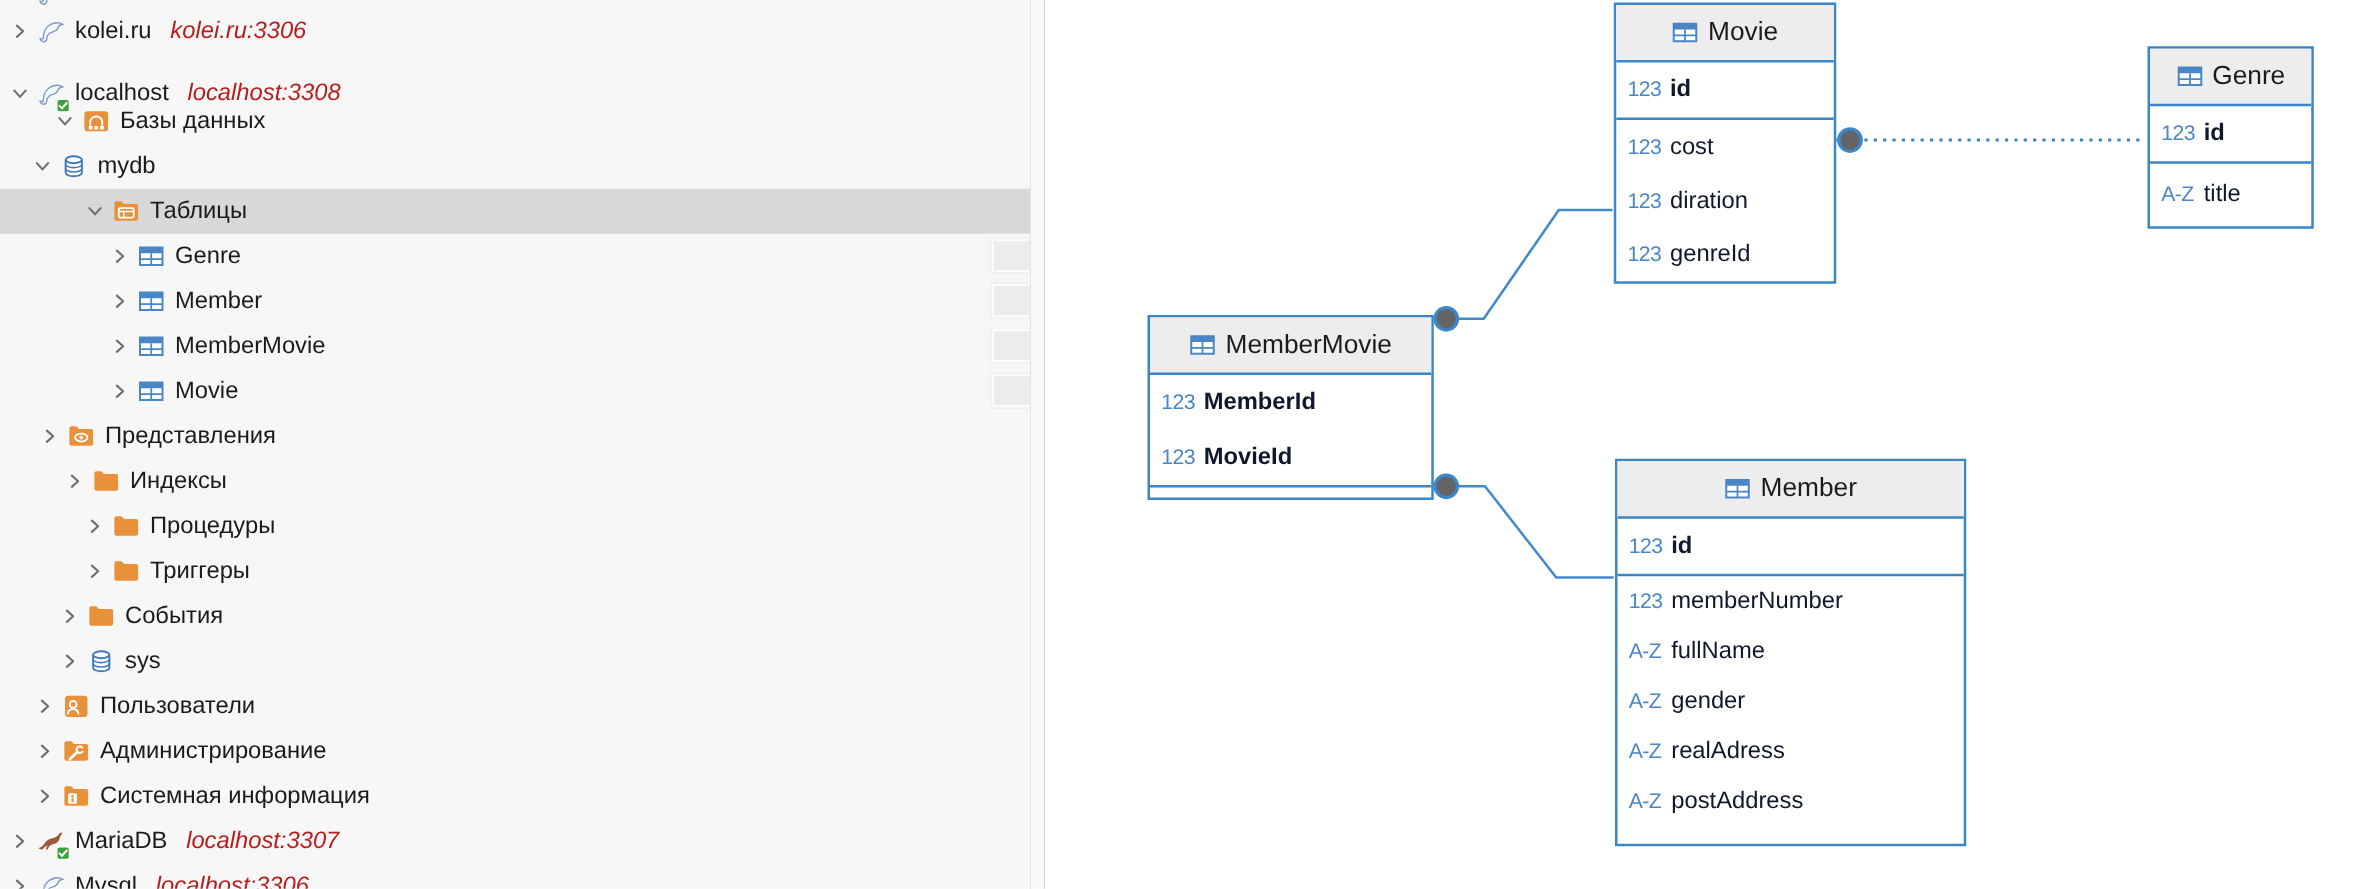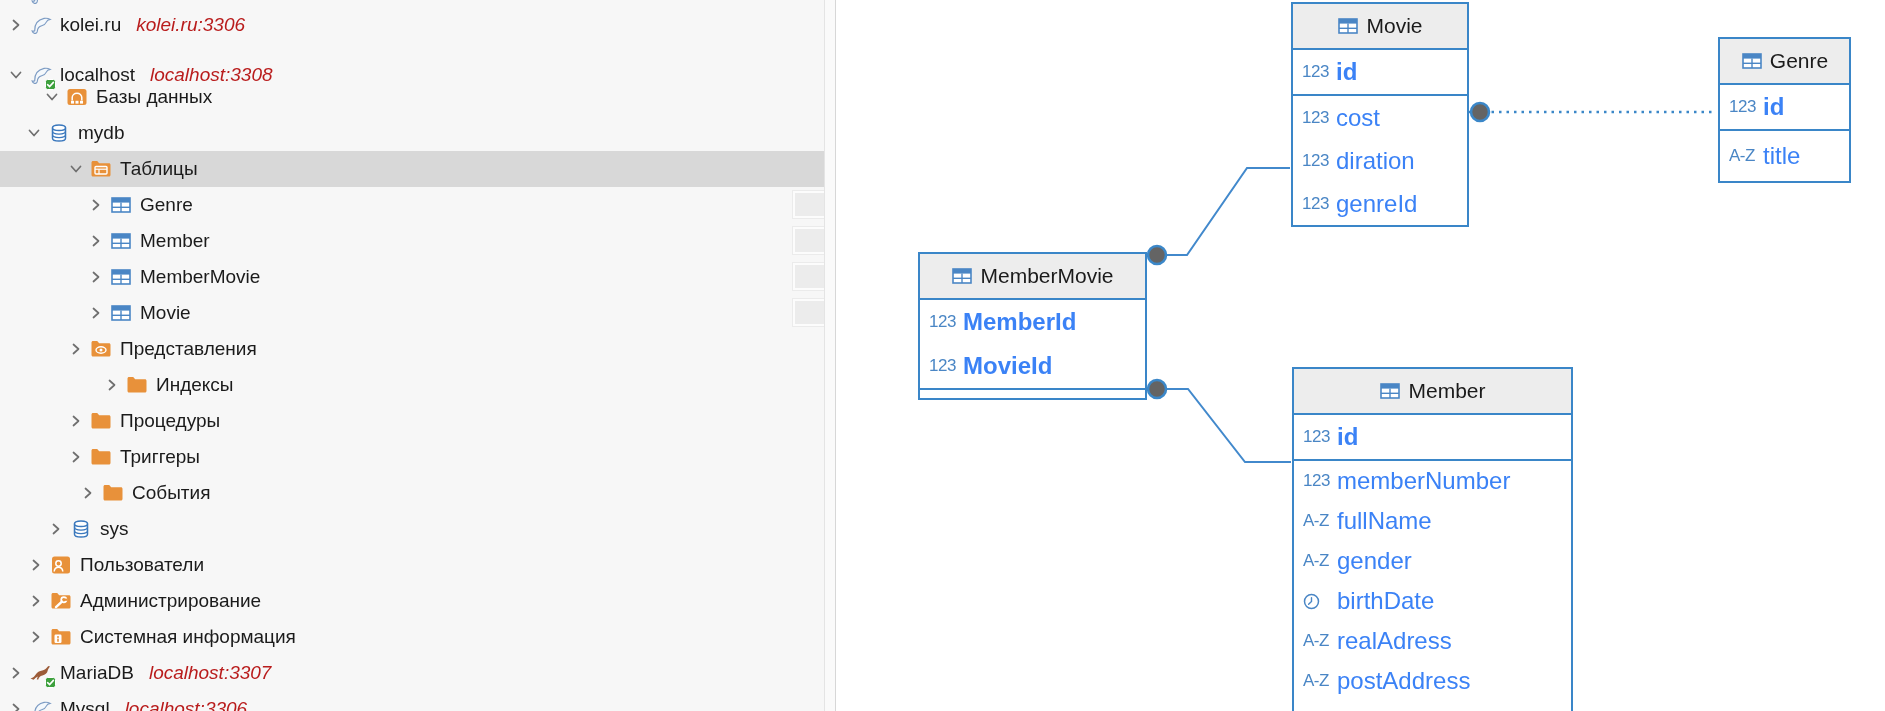--- a/index.html
+++ b/index.html
@@ -45,21 +45,21 @@
     box-sizing:content-box;display:flex;align-items:center;justify-content:center;gap:7px;
   }
   .ent-title{font-size:21px;color:#1b1b1b}
   .ent-row{display:flex;align-items:center;padding-left:9px;box-sizing:border-box}
   .ent-row.pk{height:44px}
   .ent-row.pk .col-name{font-weight:bold}
   .ent-sep{border-top:2px solid #3a86c8}
   .attrs{min-height:8px}
   .col-type{width:34px;flex:none;color:#4a86c5;font-size:17px;letter-spacing:-0.5px;
     display:flex;align-items:center}
-  .col-name{font-size:24px;color:#3b82f6;white-space:nowrap}
+  .col-name{font-size:19px;color:#0f172a;white-space:nowrap}
   #rel-svg{position:absolute;left:0;top:0;z-index:3;pointer-events:none}
   .rel-solid{fill:none;stroke:#4289cc;stroke-width:2}
   .rel-dotted{fill:none;stroke:#3b87c8;stroke-width:2.5;stroke-dasharray:2.5 5}
   .rel-dot{fill:#646464;stroke:#3b87c8;stroke-width:2.6}
 </style>
 </head>
 <body>
 
 <div id="sidebar">
   <span class="partial-icon"><svg width="23" height="23" viewBox="0 0 22 22">
@@ -216,36 +216,36 @@
             <rect x="2" y="4" width="18" height="4.6" fill="#4a86c5"></rect>
             <line x1="11" y1="8.6" x2="11" y2="18" stroke="#4a86c5" stroke-width="1.4"></line>
             <line x1="2" y1="13.3" x2="20" y2="13.3" stroke="#4a86c5" stroke-width="1.4"></line>
           </svg>
         </span>
         <span class="tree-label">Movie</span>
         <div class="size-cell">
           <div class="size-bar" style="width: 42px;"></div>
         </div>
       </div>
-      <div class="tree-row" style="top: 331px; padding-left: 68px;">
+      <div class="tree-row" style="top: 331px; padding-left: 32px;">
         <span class="chev">
           <svg width="16" height="16" viewBox="0 0 16 16">
             <path d="M5.5 3.5 L10.5 8 L5.5 12.5" fill="none" stroke="#6f6f6f" stroke-width="1.7" stroke-linecap="round" stroke-linejoin="round"></path>
           </svg>
         </span>
         <span class="tree-icon">
           <svg width="22" height="22" viewBox="0 0 22 22">
             <path d="M1.5 4.5 C1.5 3.7 2.2 3 3 3 H7.2 L9.2 5.2 H19 C19.8 5.2 20.5 5.9 20.5 6.7 V17 C20.5 17.8 19.8 18.5 19 18.5 H3 C2.2 18.5 1.5 17.8 1.5 17 Z" fill="#e8913a"></path>
             <ellipse cx="11" cy="12" rx="5" ry="3.2" fill="none" stroke="#fff" stroke-width="1.4"></ellipse>
             <circle cx="11" cy="12" r="1.5" fill="#fff"></circle>
           </svg>
         </span>
         <span class="tree-label">Представления</span>
       </div>
-      <div class="tree-row" style="top: 367px; padding-left: 104px;">
+      <div class="tree-row" style="top: 367px; padding-left: 52px;">
         <span class="chev">
           <svg width="16" height="16" viewBox="0 0 16 16">
             <path d="M5.5 3.5 L10.5 8 L5.5 12.5" fill="none" stroke="#6f6f6f" stroke-width="1.7" stroke-linecap="round" stroke-linejoin="round"></path>
           </svg>
         </span>
         <span class="tree-icon">
           <svg width="22" height="22" viewBox="0 0 22 22">
             <path d="M1.5 4.5 C1.5 3.7 2.2 3 3 3 H7.2 L9.2 5.2 H19 C19.8 5.2 20.5 5.9 20.5 6.7 V17 C20.5 17.8 19.8 18.5 19 18.5 H3 C2.2 18.5 1.5 17.8 1.5 17 Z" fill="#e8913a"></path>
           </svg>
         </span>
@@ -270,21 +270,21 @@
             <path d="M5.5 3.5 L10.5 8 L5.5 12.5" fill="none" stroke="#6f6f6f" stroke-width="1.7" stroke-linecap="round" stroke-linejoin="round"></path>
           </svg>
         </span>
         <span class="tree-icon">
           <svg width="22" height="22" viewBox="0 0 22 22">
             <path d="M1.5 4.5 C1.5 3.7 2.2 3 3 3 H7.2 L9.2 5.2 H19 C19.8 5.2 20.5 5.9 20.5 6.7 V17 C20.5 17.8 19.8 18.5 19 18.5 H3 C2.2 18.5 1.5 17.8 1.5 17 Z" fill="#e8913a"></path>
           </svg>
         </span>
         <span class="tree-label">Триггеры</span>
       </div>
-      <div class="tree-row" style="top: 475px; padding-left: 80px; text-align: center;">
+      <div class="tree-row" style="top: 475px; padding-left: 48px; text-align: center;">
         <span class="chev">
           <svg width="16" height="16" viewBox="0 0 16 16">
             <path d="M5.5 3.5 L10.5 8 L5.5 12.5" fill="none" stroke="#6f6f6f" stroke-width="1.7" stroke-linecap="round" stroke-linejoin="round"></path>
           </svg>
         </span>
         <span class="tree-icon">
           <svg width="22" height="22" viewBox="0 0 22 22">
             <path d="M1.5 4.5 C1.5 3.7 2.2 3 3 3 H7.2 L9.2 5.2 H19 C19.8 5.2 20.5 5.9 20.5 6.7 V17 C20.5 17.8 19.8 18.5 19 18.5 H3 C2.2 18.5 1.5 17.8 1.5 17 Z" fill="#e8913a"></path>
           </svg>
         </span>
@@ -493,29 +493,20 @@
       </div>
       <div class="ent-row" style="height: 40px;">
         <span class="col-type">A-Z</span>
         <span class="col-name">fullName</span>
       </div>
       <div class="ent-row" style="height: 40px;">
         <span class="col-type">A-Z</span>
         <span class="col-name">gender</span>
       </div>
       <div class="ent-row" style="height: 40px;">
-        <span class="col-type">
-          <svg width="17" height="17" viewBox="0 0 17 17" style="display:block">
-            <circle cx="8.5" cy="8.5" r="7" fill="none" stroke="#4a86c5" stroke-width="1.5"></circle>
-            <path d="M8.5 4.8 V8.5 L5.6 11.2" fill="none" stroke="#4a86c5" stroke-width="1.4" stroke-linecap="round"></path>
-          </svg>
-        </span>
-        <span class="col-name">birthDate</span>
-      </div>
-      <div class="ent-row" style="height: 40px;">
         <span class="col-type">A-Z</span>
         <span class="col-name">realAdress</span>
       </div>
       <div class="ent-row" style="height: 40px;">
         <span class="col-type">A-Z</span>
         <span class="col-name">postAddress</span>
       </div>
     </div>
   </div>
 

